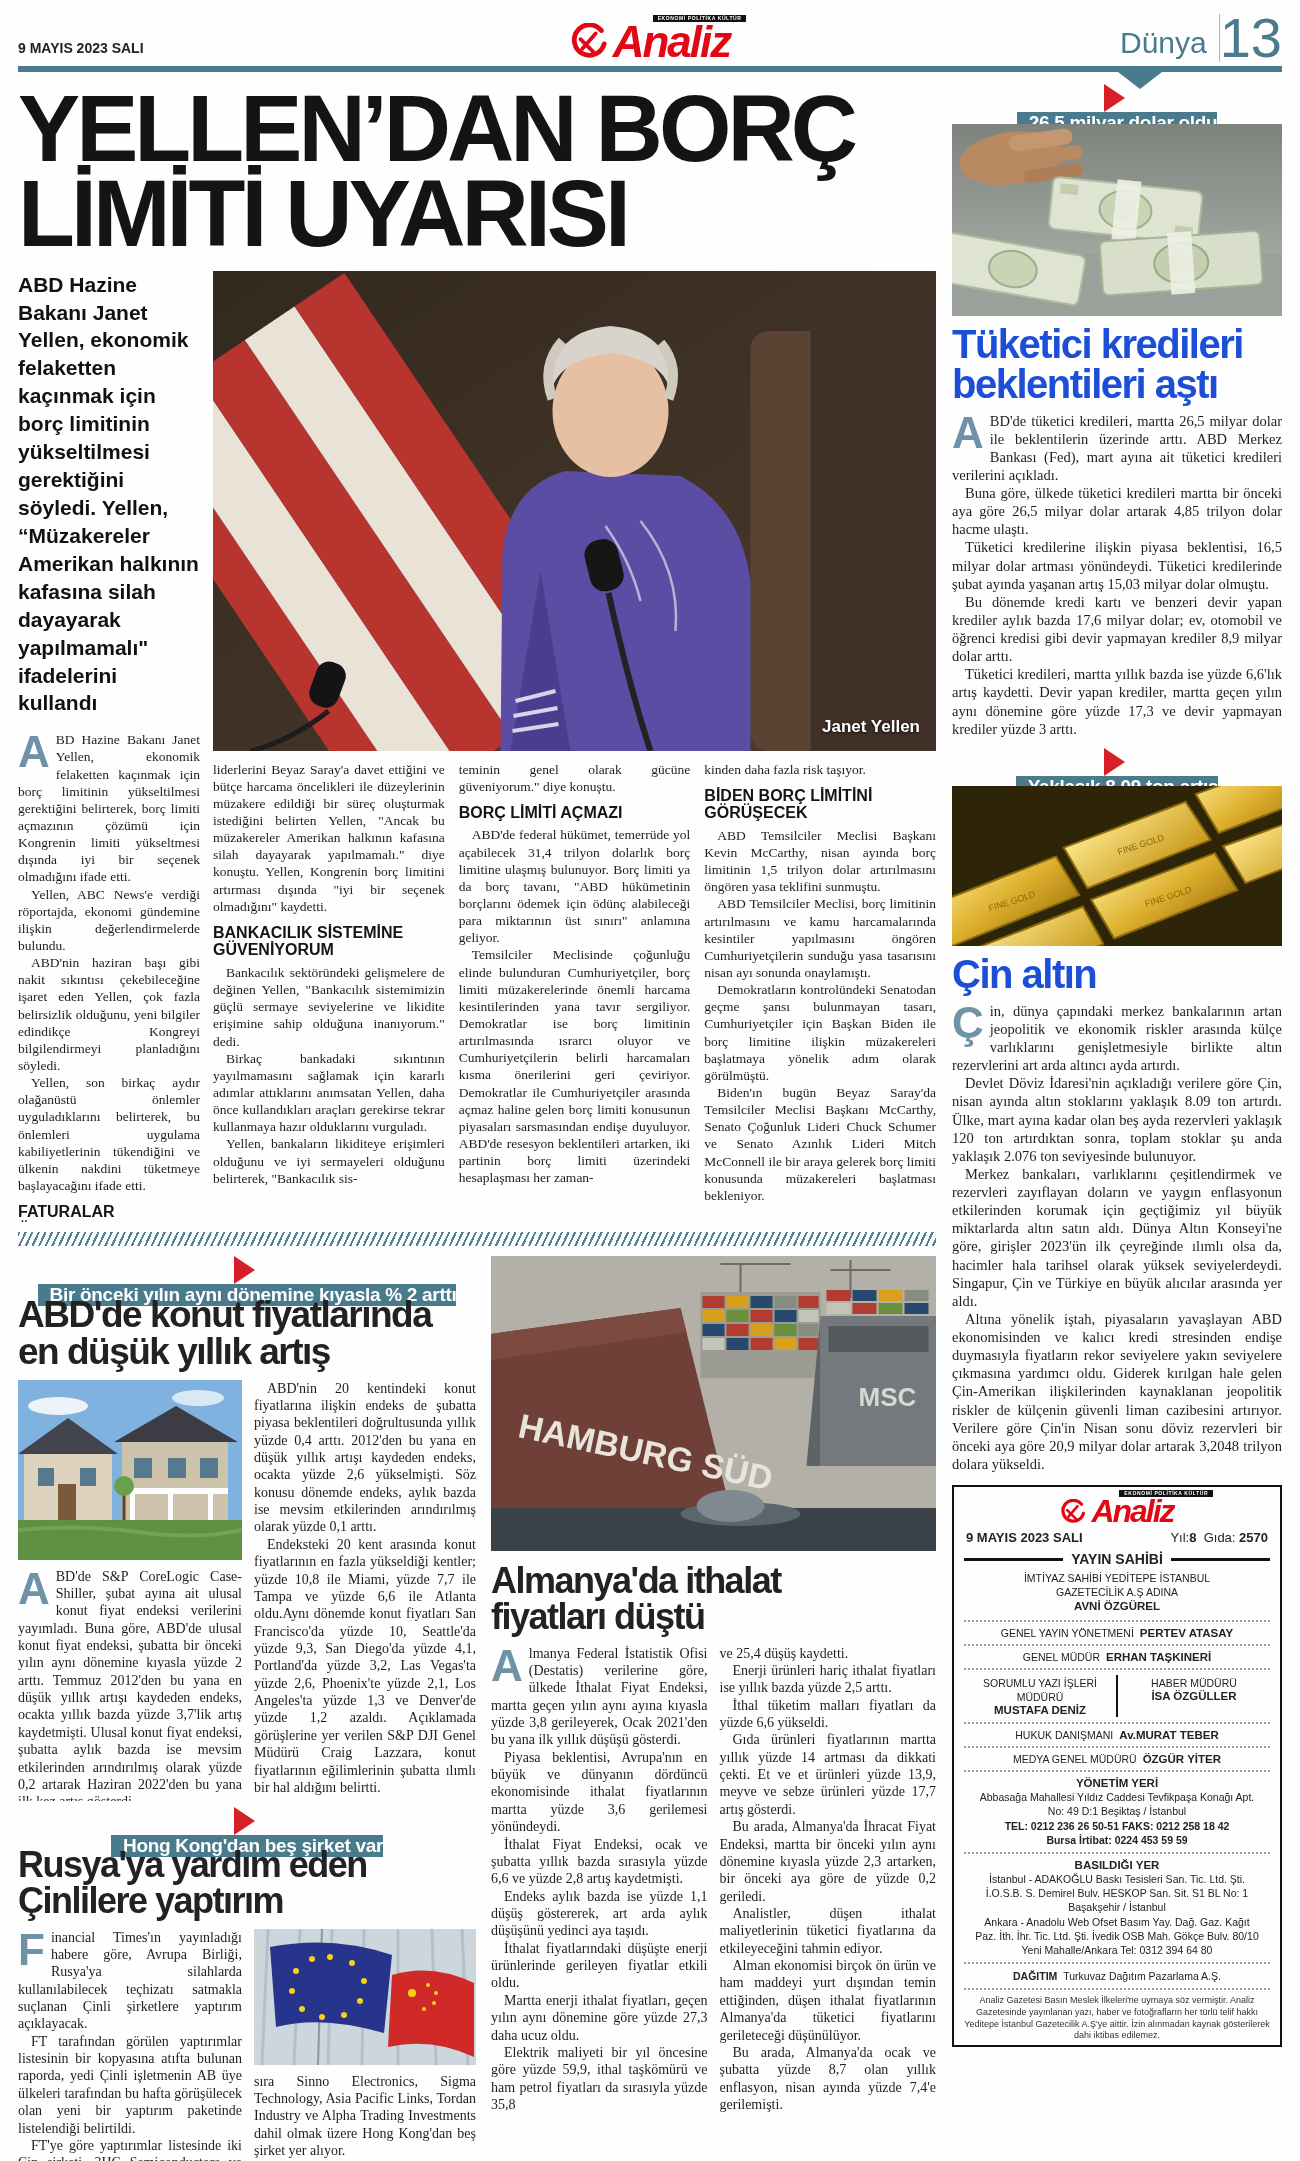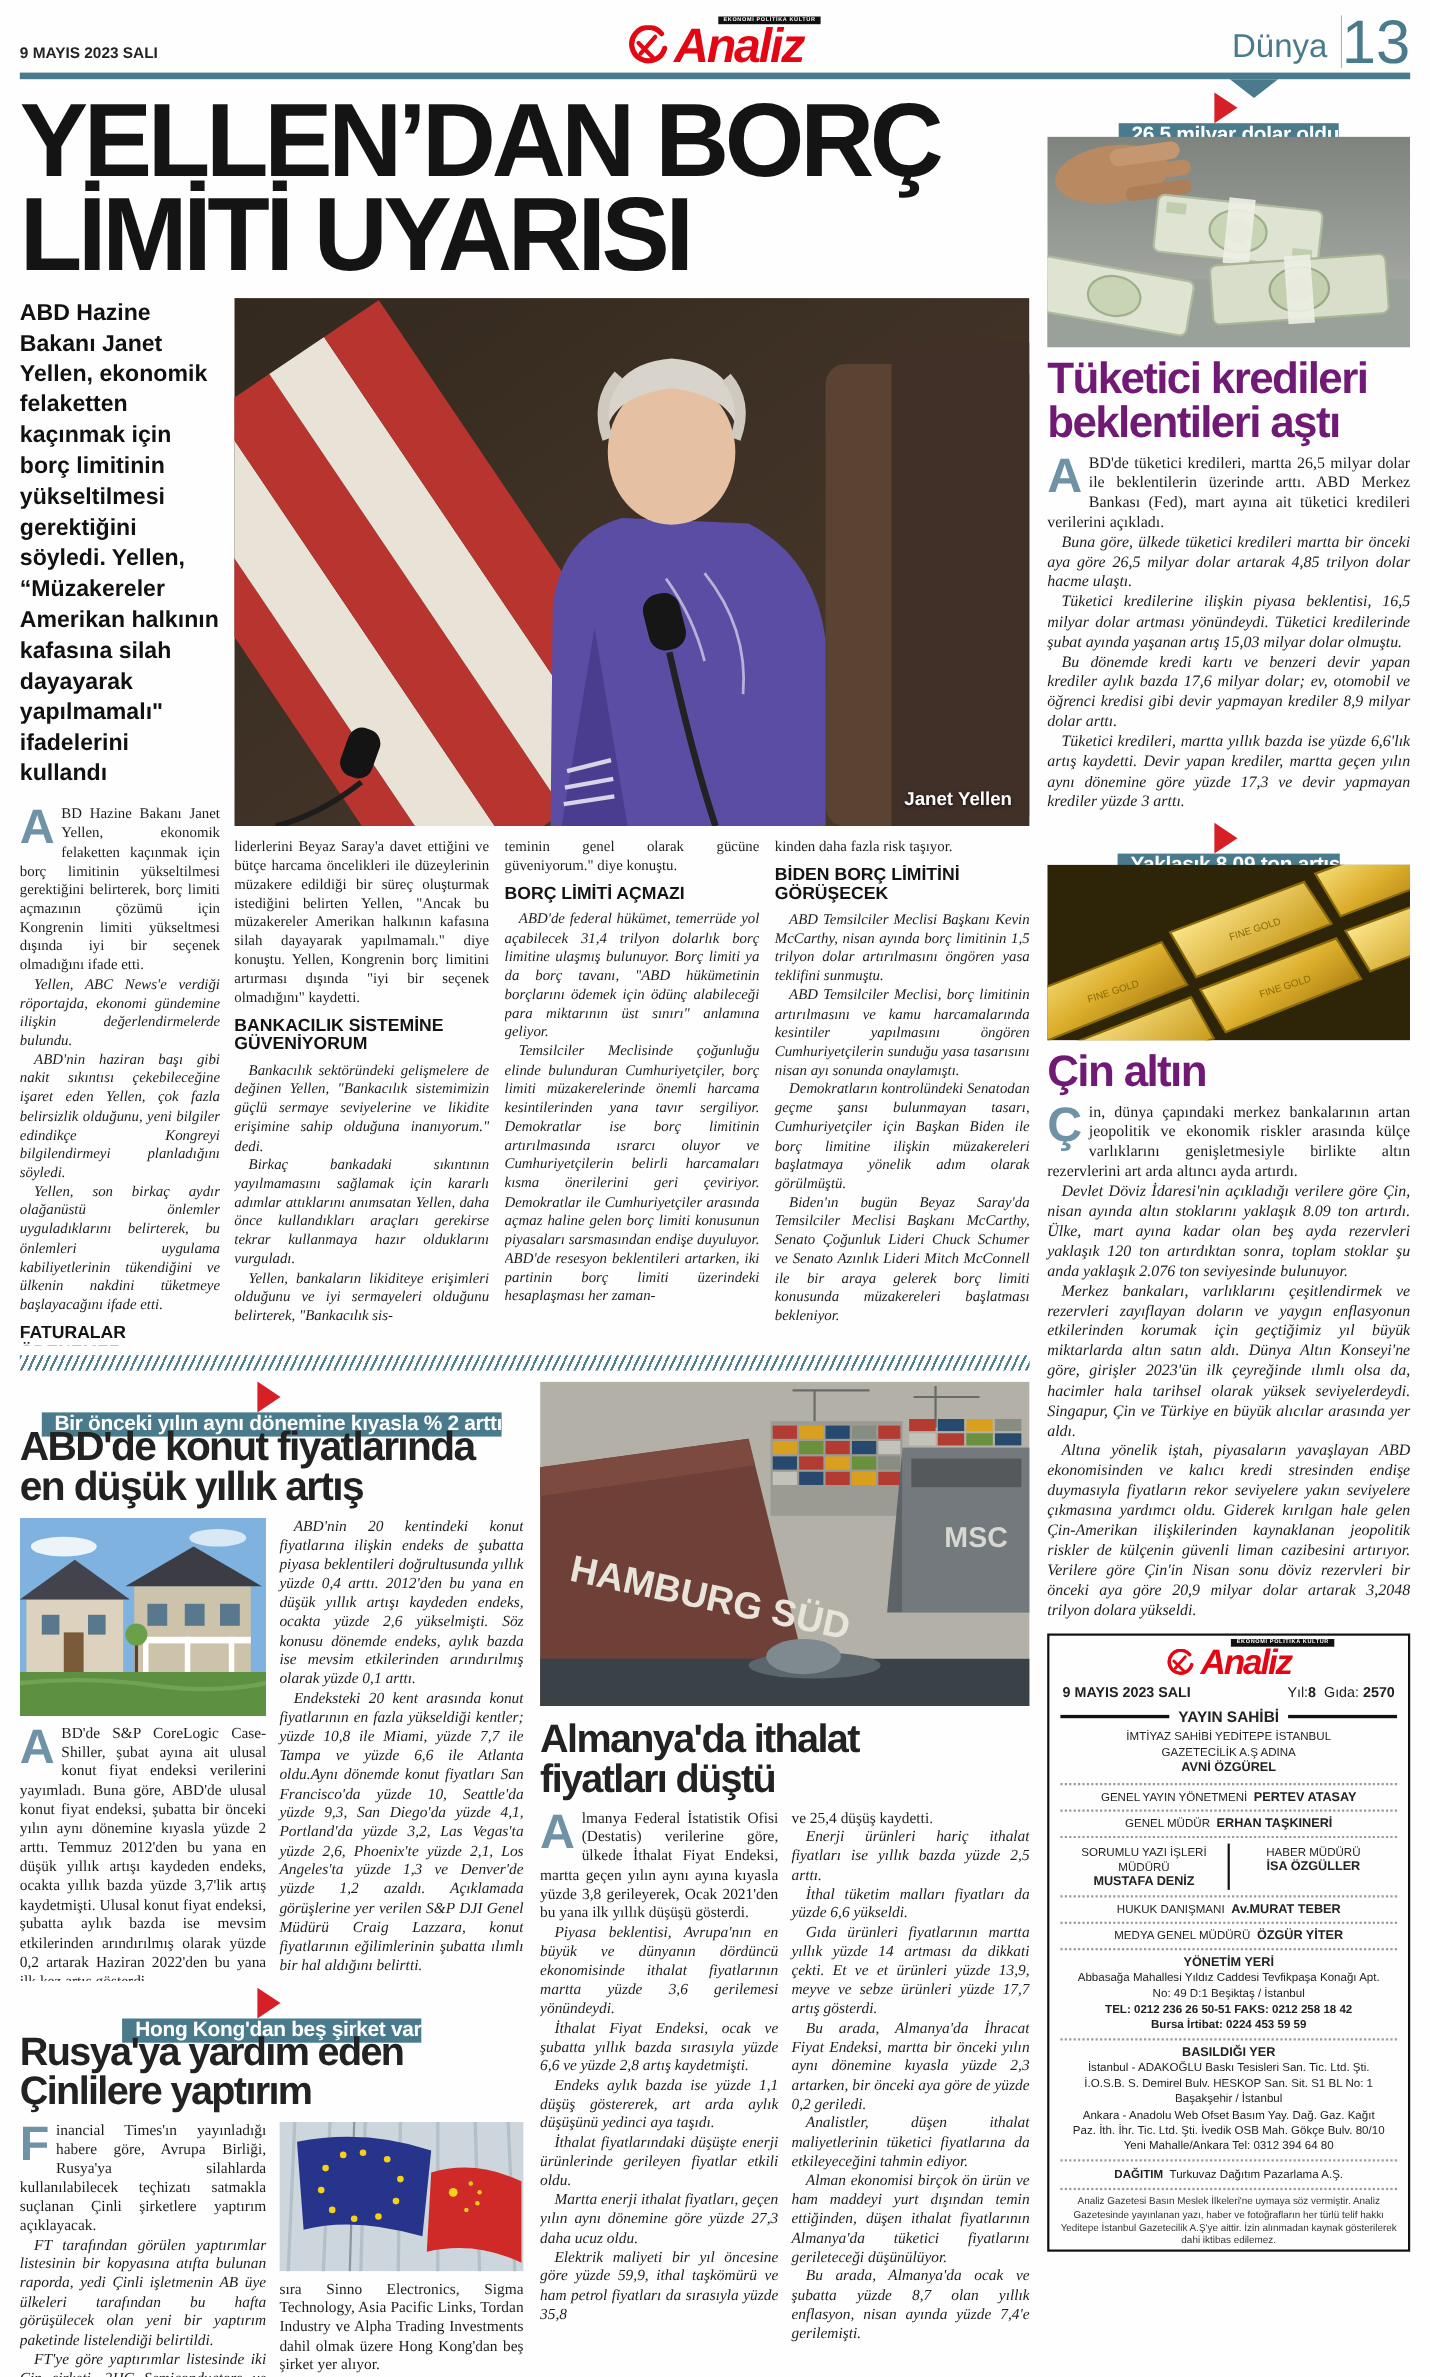--- a/index.html
+++ b/index.html
@@ -29,21 +29,21 @@
   
   .content { display:flex; gap:16px; }
   .main-col { width:918px; }
   .side-col { width:330px; }
   
   .mega { font:bold 95px/0.9 "Liberation Sans",sans-serif; color:#141414; letter-spacing:-4px; margin:2px 0 14px 0; transform:scaleX(.98); transform-origin:left; }
   .main-body { display:flex; gap:13px; height:952px; overflow:hidden; }
   .mcol1 { width:182px; flex:none; overflow:hidden; }
   .lead { font:600 21px/1.33 "Liberation Sans",sans-serif; color:#111; margin-bottom:14px; }
   .bodyp { font-size:13.5px; line-height:1.27; text-align:justify; }
-  .bodyp.ind { text-indent:13px;font-style:italic; }
+  .bodyp.ind { text-indent:13px; }
   .dropcap { float:left; font:bold 44px/0.82 "Liberation Sans",sans-serif; color:#6f92a6; padding:3px 6px 0 0; }
   .subhead { font:bold 16px/1.1 "Liberation Sans",sans-serif; color:#141414; margin:9px 0 5px 0; }
   .main-right { flex:1; min-width:0; }
   .photo { position:relative; overflow:hidden; }
   .photo svg { display:block; width:100%; height:100%; }
   .ph-yellen { width:100%; height:480px; }
   .caption { position:absolute; right:16px; bottom:14px; color:#fff; font:bold 17px "Liberation Sans",sans-serif; text-shadow:0 1px 3px rgba(0,0,0,.8); }
   .threecols { display:flex; gap:14px; margin-top:10px; height:458px; overflow:hidden; }
   .tcol { flex:1; min-width:0; overflow:hidden; }
   
@@ -65,21 +65,21 @@
   .ph-houses { width:100%; height:180px; margin-bottom:8px; }
   .ph-eu { width:100%; height:136px; margin-bottom:8px; }
   .ph-ships { width:100%; height:295px; }
   .housing-art { height:545px; overflow:hidden; }
   .sanctions-art { height:378px; overflow:hidden; margin-top:6px; }
   .germany-art  { height:938px; overflow:hidden; }
   .bodyp.small { font-size:14px; line-height:1.24; }
   
   .ph-money { width:100%; height:192px; }
   .ph-gold { width:100%; height:160px; margin-top:8px; }
-  .side-head { font:bold 40px/1.0 "Liberation Sans",sans-serif; color:#701a75; letter-spacing:-1.5px; margin:8px 0 8px 0; }
+  .side-head { font:bold 40px/1.0 "Liberation Sans",sans-serif; color:#1d4ed8; letter-spacing:-1.5px; margin:8px 0 8px 0; }
   .side-text .bodyp { font-size:14.5px; line-height:1.25; }
   .side-sp { margin-top:10px; }
   
   .masthead { border:2px solid #111; margin-top:12px; height:562px; overflow:hidden;
     padding:8px 10px; font-family:"Liberation Sans",sans-serif; color:#222; }
   .m-center { text-align:center; }
   .m-logo-row { display:flex; justify-content:center; padding:2px 0 4px 0; }
   .m-dateline { display:flex; justify-content:space-between; font:bold 13px "Liberation Sans",sans-serif; padding:0 2px 4px 2px; }
   .m-dateline .yr { font-weight:400; }
   .m-dateline .yr b { font-weight:bold; }

